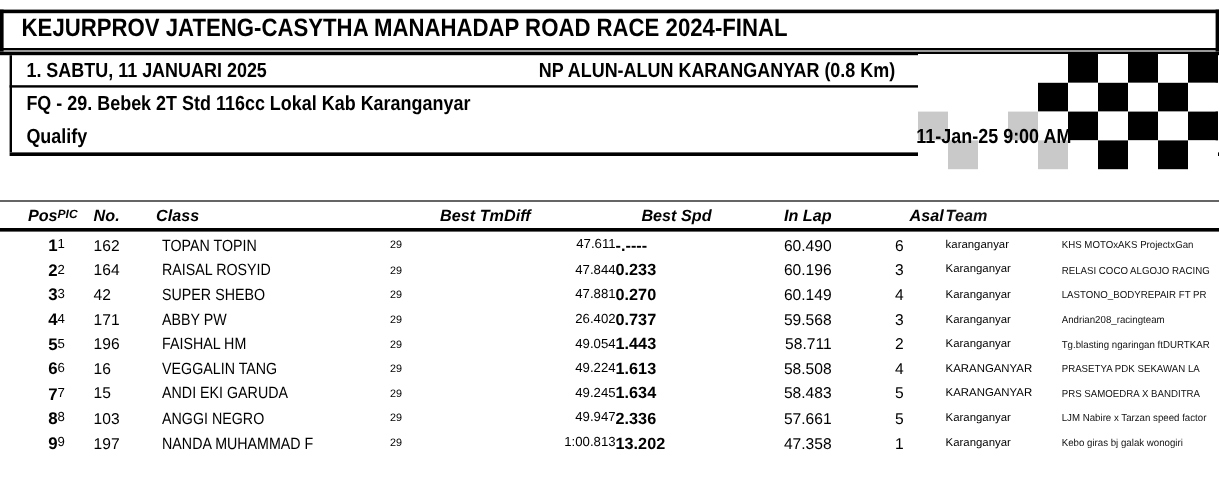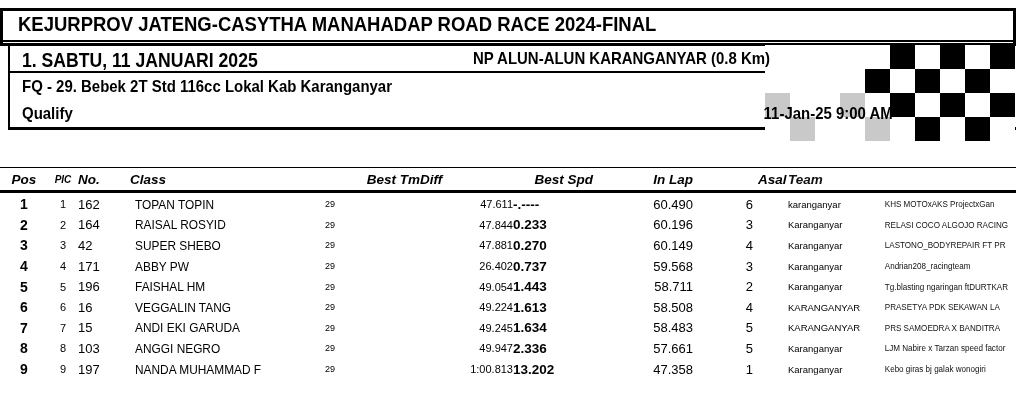--- a/index.html
+++ b/index.html
@@ -19,22 +19,22 @@
 
   
   #flag{position:absolute;left:765px;top:45px;width:250px;height:96px;
         display:grid;grid-template-columns:repeat(10,25px);grid-auto-rows:24px;z-index:3;}
   .fcell{width:25px;height:24px;}
 
   
   .trow{display:grid;grid-template-columns:48px 30px 50px 190px 102px 93px 80px 100px 60px 30px 97px 136px;
         height:20.6px;align-items:center;}
   .cell{white-space:nowrap;}
-  .c-pos{text-align:center;font-weight:bold;font-size:14px;}
-  .c-pic{text-align:center;font-size:11px;}
+  .c-pos{text-align:right;font-weight:bold;font-size:14px;}
+  .c-pic{text-align:left;font-size:11px;}
   .c-no{font-size:13px;}
   .c-name{padding-left:8px;font-size:13.5px;transform:scaleX(0.88);transform-origin:0 50%;}
   .c-cls{padding-left:7px;font-size:9px;}
   .c-tm{text-align:right;font-weight:normal;font-size:11px;}
   .c-diff{text-align:left;font-weight:bold;font-size:13.5px;}
   .c-spd{text-align:right;font-size:13px;}
   .c-lap{text-align:right;font-size:13px;}
   .c-asal{padding-left:5px;font-size:9.5px;}
   .c-team{padding-left:5px;font-size:8.5px;overflow:hidden;transform:scaleX(0.95);transform-origin:0 50%;color:#111;}
 
@@ -97,24 +97,24 @@
       <div class="fcell" style="background: rgb(255, 255, 255);"></div>
       <div class="fcell" style="background: rgb(255, 255, 255);"></div>
       <div class="fcell" style="background: rgb(201, 201, 201);"></div>
       <div class="fcell" style="background: rgb(255, 255, 255);"></div>
       <div class="fcell" style="background: rgb(0, 0, 0);"></div>
       <div class="fcell" style="background: rgb(255, 255, 255);"></div>
       <div class="fcell" style="background: rgb(0, 0, 0);"></div>
       <div class="fcell" style="background: rgb(255, 255, 255);"></div>
     </div>
 
-  <div class="abs bold" style="left:22px;top:49px;font-size:20px;z-index:4;">
+  <div class="abs bold" style="left:22px;top:49px;font-size:17px;z-index:4;">
     <span class="cx">1. SABTU, 11 JANUARI 2025</span>
   </div>
-  <div class="abs bold" style="left:473px;top:49px;font-size:17px;z-index:4;">
+  <div class="abs bold" style="left:449px;top:49px;font-size:17px;z-index:4;">
     <span class="cx">NP ALUN-ALUN KARANGANYAR (0.8 Km)</span>
   </div>
   <div class="abs bold" style="left:22px;top:77px;font-size:17px;z-index:4;">
     <span class="cx">FQ - 29. Bebek 2T Std 116cc Lokal Kab Karanganyar</span>
   </div>
   <div class="abs bold" style="left:22px;top:104px;font-size:17px;z-index:4;">
     <span class="cx">Qualify</span>
   </div>
   <div class="abs bold" style="left:640px;top:104px;width:253px;font-size:17px;text-align:right;z-index:4;">
     <span class="cx-r">11-Jan-25  9:00 AM</span>

